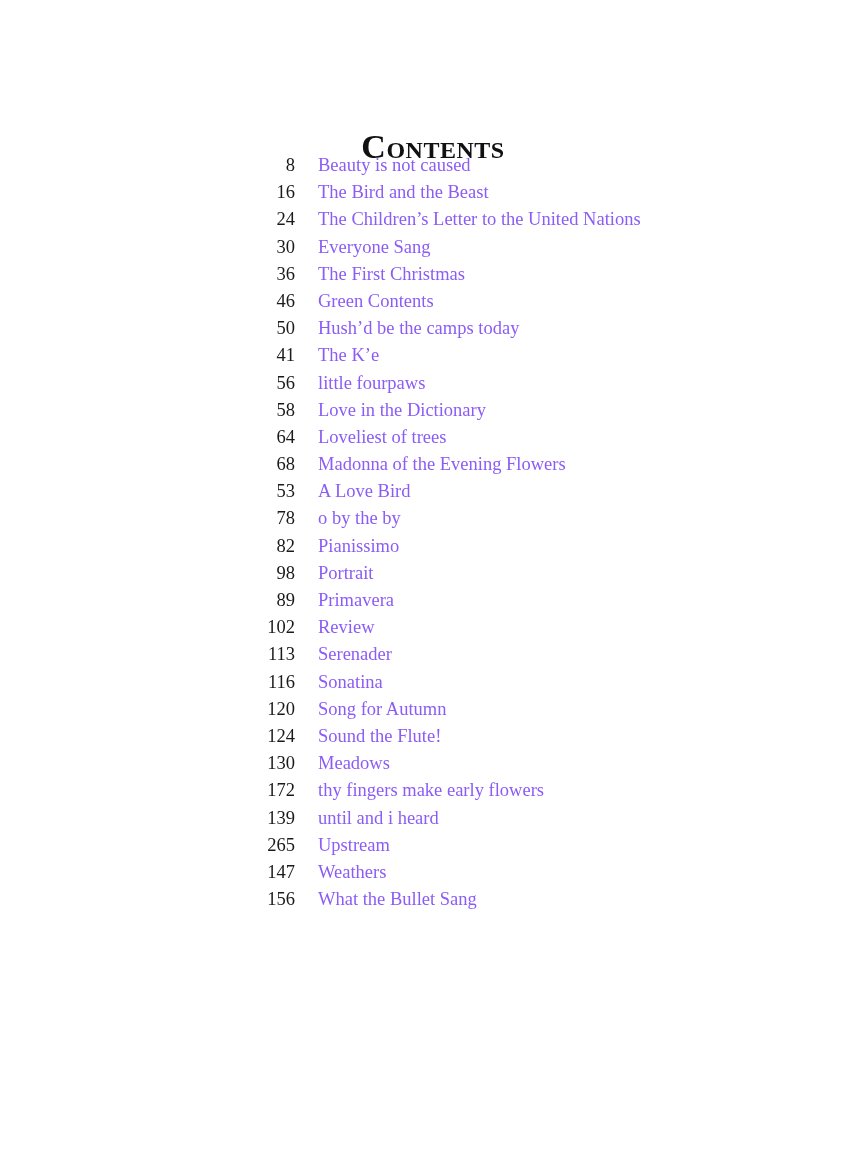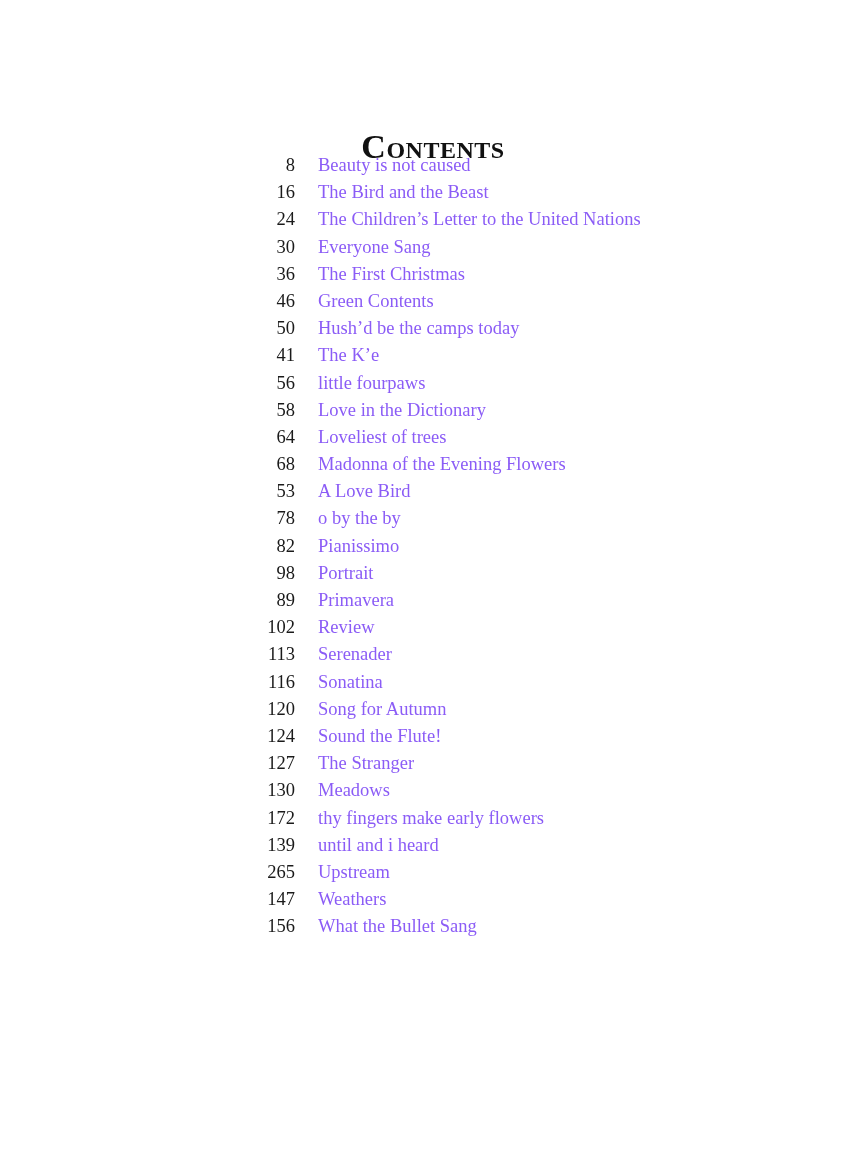--- a/index.html
+++ b/index.html
@@ -143,24 +143,20 @@
     </li>
   <li class="toc-entry">
       <span class="toc-page">120</span>
       <span class="toc-title">Song for Autumn</span>
     </li>
   <li class="toc-entry">
       <span class="toc-page">124</span>
       <span class="toc-title">Sound the Flute!</span>
     </li>
   <li class="toc-entry">
-      <span class="toc-page">127</span>
-      <span class="toc-title">The Stranger</span>
-    </li>
-  <li class="toc-entry">
       <span class="toc-page">130</span>
       <span class="toc-title">Meadows</span>
     </li>
   <li class="toc-entry">
       <span class="toc-page">172</span>
       <span class="toc-title">thy fingers make early flowers</span>
     </li>
   <li class="toc-entry">
       <span class="toc-page">139</span>
       <span class="toc-title">until and i heard</span>

